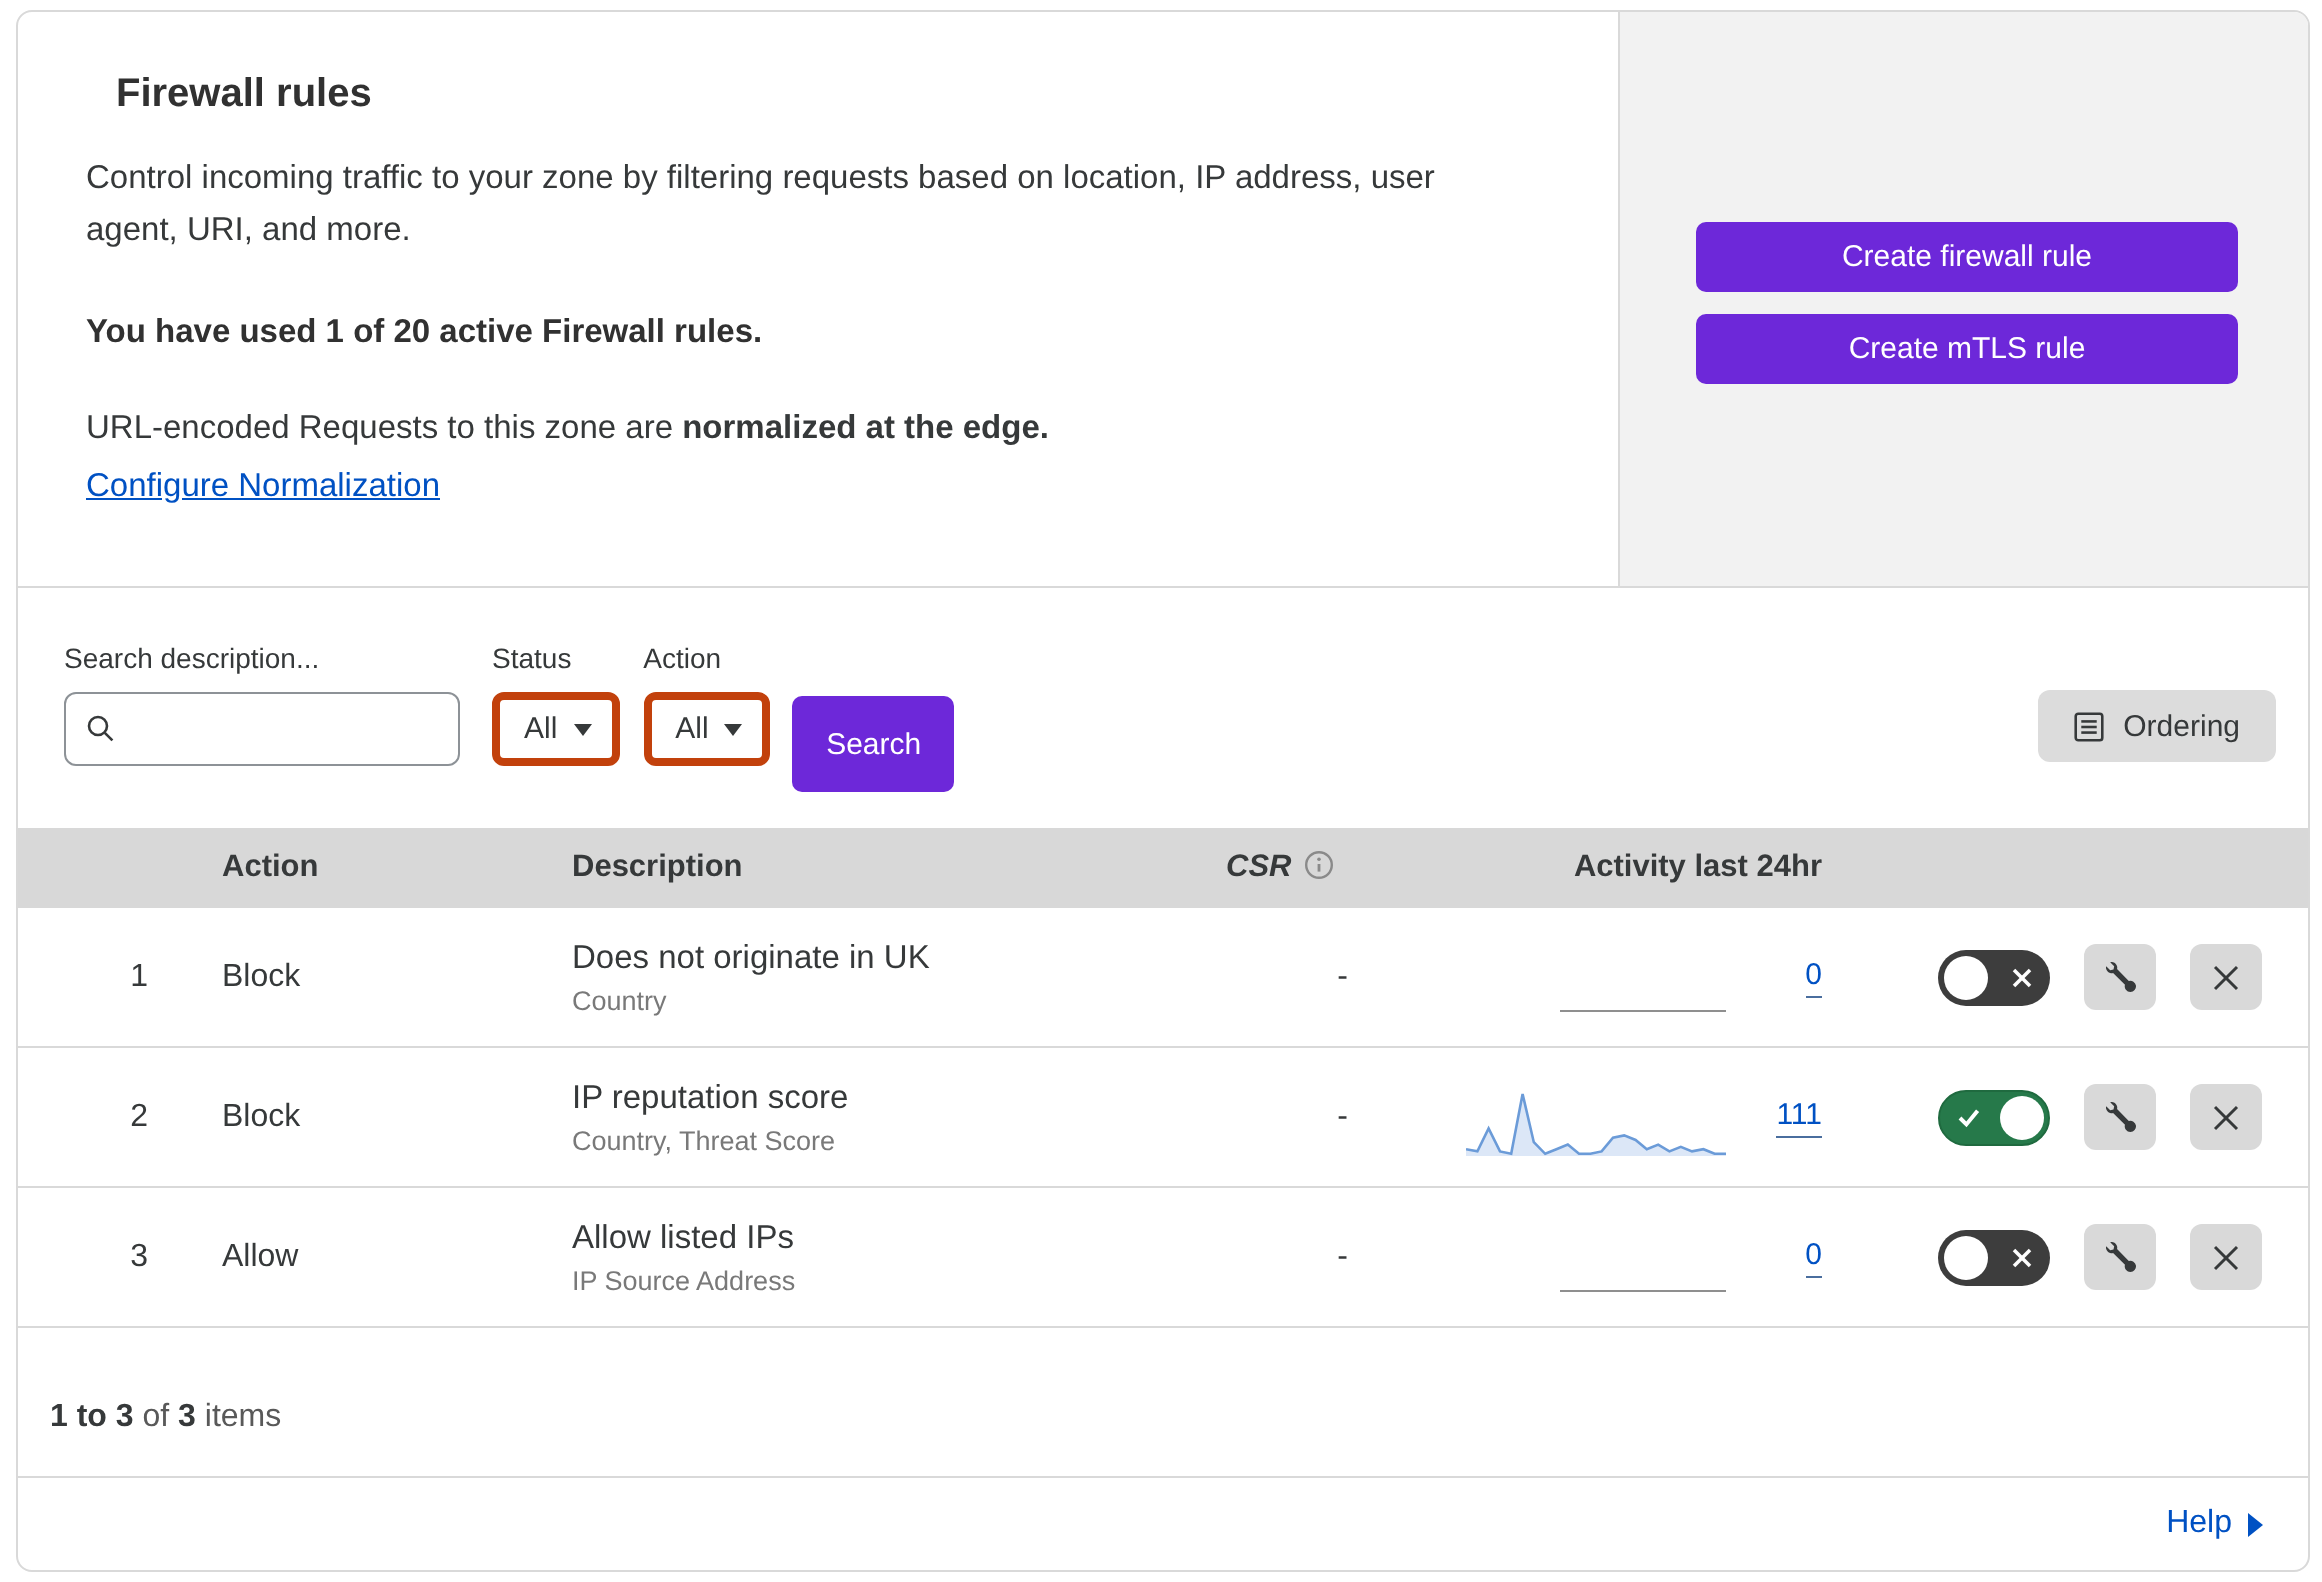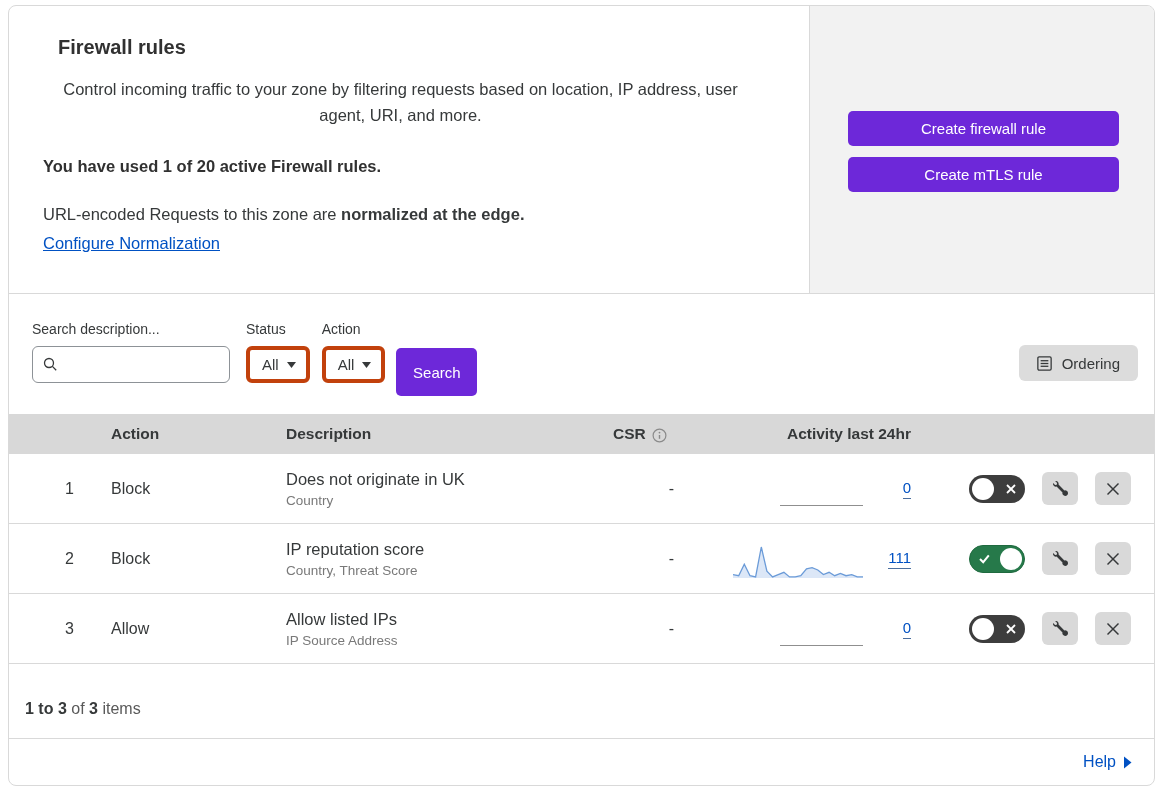--- a/index.html
+++ b/index.html
@@ -11,21 +11,21 @@
   }
   .card {
     position:absolute; left:8px; top:5px; width:1147px; height:781px;
     border:1px solid #d9d9d9; border-radius:8px; background:#fff;
     display:flex; flex-direction:column; overflow:hidden;
   }
   
   .hero { display:flex; height:288px; flex:0 0 auto; border-bottom:1px solid #d9d9d9; }
   .hero-left { flex:1; padding:30px 40px 0 34px; }
   .hero-left h1 { font-size:20px; font-weight:700; color:#313131; margin:0 15px 17px; }
-  .desc { font-size:16.5px; line-height:26px; max-width:715px; margin:0 0 29px;text-align:center; }
+  .desc { font-size:16.5px; line-height:26px; max-width:715px; margin:0 0 29px; }
   .usage { font-size:16.5px; font-weight:700; color:#313131; margin:0 0 29px; }
   .norm { font-size:16.5px; margin:0 0 10px; }
   a.link { color:#0051c3; text-decoration:underline; font-size:16.5px; cursor:pointer; }
   .hero-right { width:345px; background:#f2f2f2; border-left:1px solid #d9d9d9; padding:105px 35px 0 38px; }
   .btn-primary {
     display:block; width:100%; height:35px; background:#6d28d9; color:#fff;
     font-size:15px; border:none; border-radius:5px; margin-bottom:11px;
     font-family:inherit; cursor:pointer;
   }
   
@@ -42,21 +42,21 @@
     font-size:15px; color:#36393a; display:flex; align-items:center; gap:10px; padding:0 18px;
     font-family:inherit; cursor:pointer;
   }
   
   .thead { height:40px; background:#d8d8d8; display:flex; align-items:center; font-size:15.5px; font-weight:700; color:#36393a; flex:0 0 auto; }
   .trow { height:70px; display:flex; align-items:center; border-bottom:1px solid #d9d9d9; font-size:16px; flex:0 0 auto; }
   .col-num { width:102px; text-align:right; padding-right:37px; color:#36393a; }
   .col-action { width:175px; }
   .col-desc { width:327px; }
   .col-csr { width:75px; }
-  .thead .col-csr { display:flex; align-items:flex-end; gap:6px; }
+  .thead .col-csr { display:flex; align-items:flex-start; gap:6px;font-style:italic; }
   .trow .col-csr { text-align:right; padding-right:14px; }
   .col-activity { width:223px; display:flex; align-items:center;text-align:right; }
   .thead .col-activity { padding-left:18px; display:block; }
   .col-controls { flex:1; display:flex; align-items:center; justify-content:flex-end; gap:17px; padding-right:23px; }
   .d1 { font-size:16.5px; color:#36393a; margin-bottom:4px; }
   .d2 { font-size:13.5px; color:#797979; }
   .spark { width:130px; margin-left:45px; display:flex; align-items:center; }
   .flatline { width:118px; margin-left:47px; border-top:1px solid #8f8f8f; position:relative; top:17px; }
   .spark-svg { position:relative; top:4px; display:block; }
   .count { font-size:15px; color:#0051c3; text-decoration:none; border-bottom:1px solid #4a6e9e; padding-bottom:2px; margin-left:auto; cursor:pointer; }

